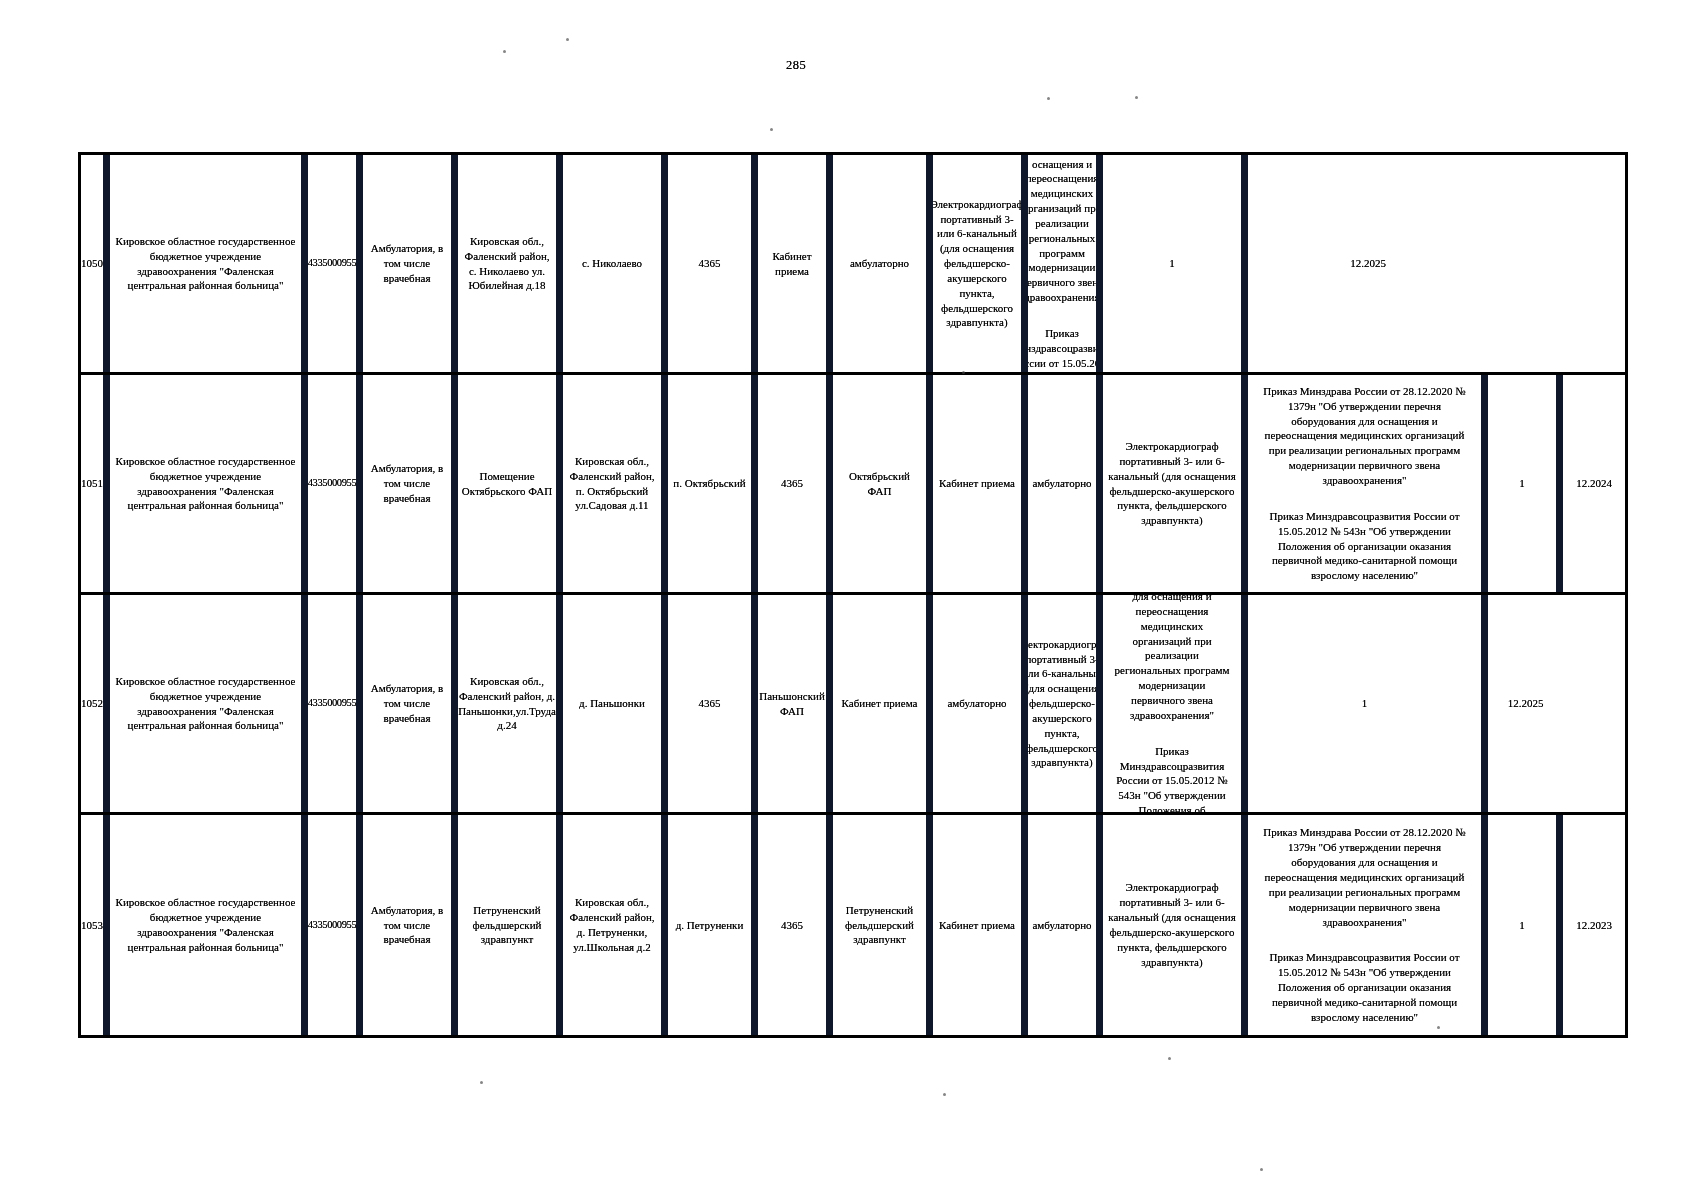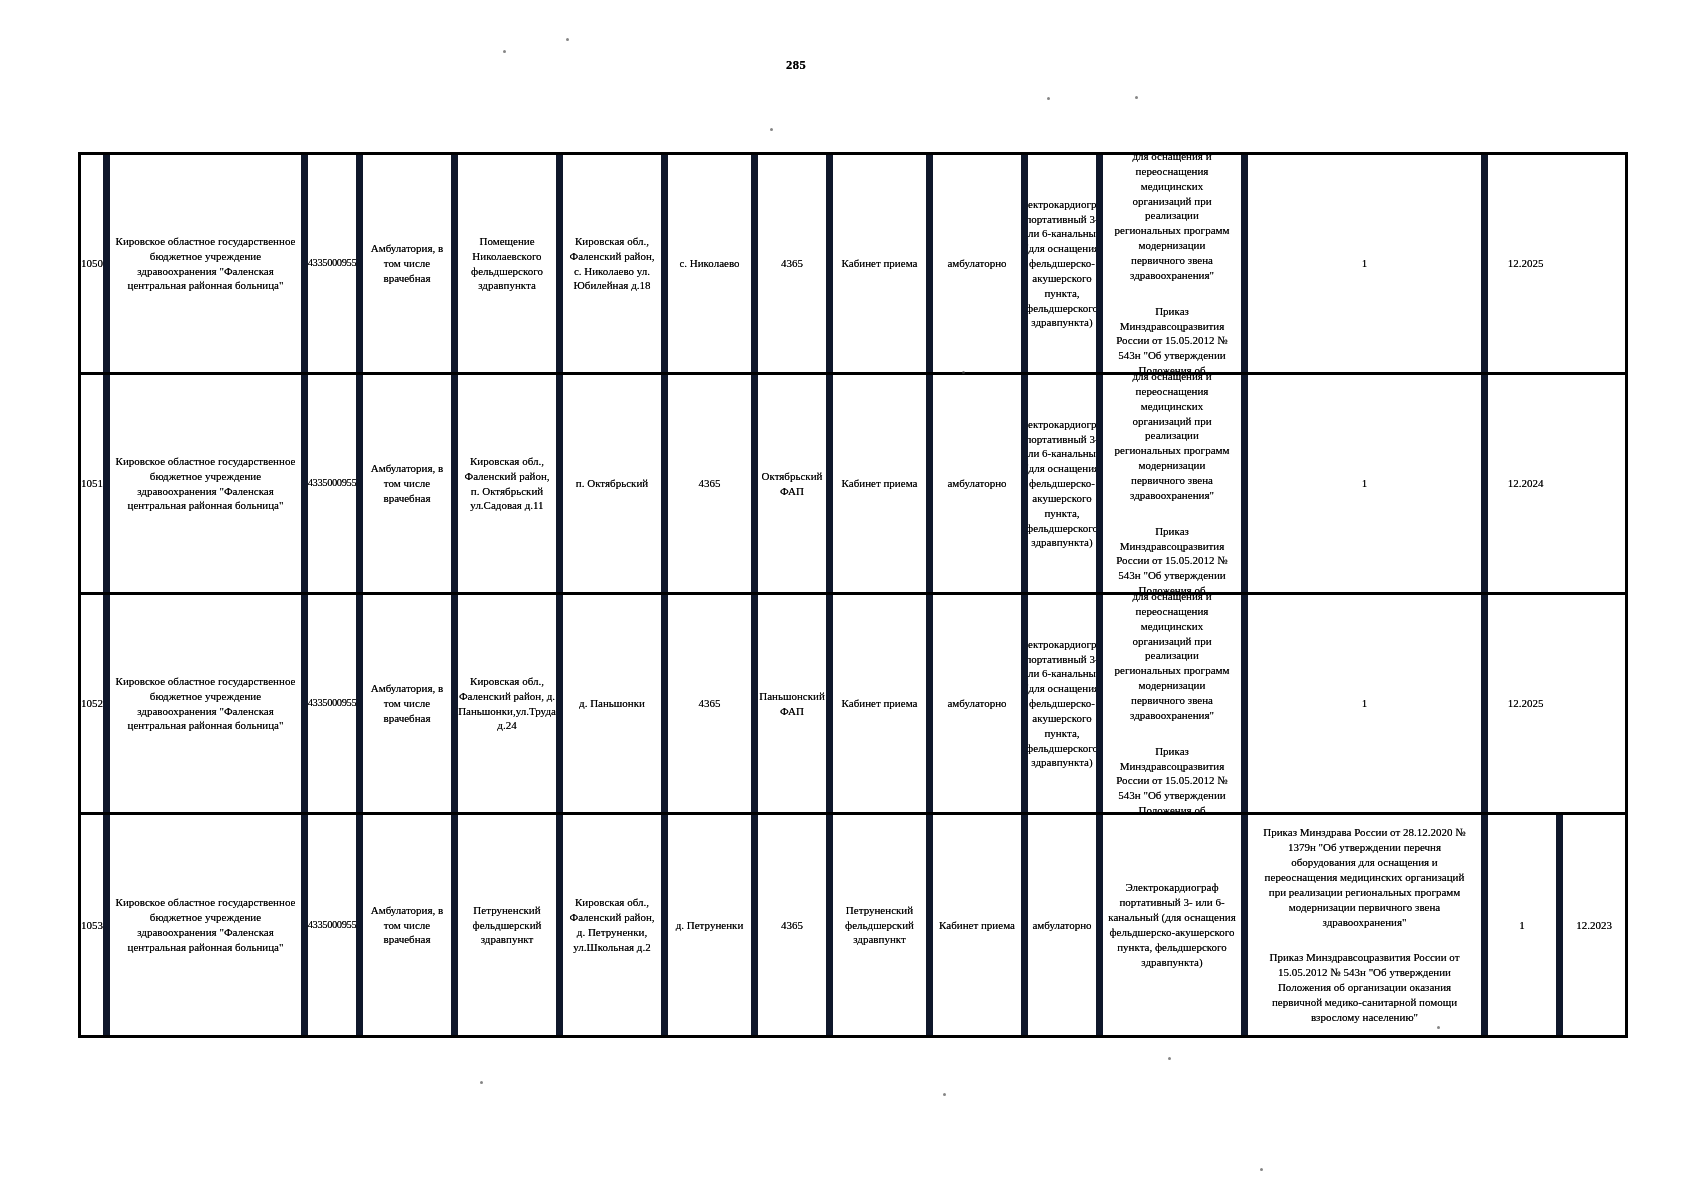--- a/index.html
+++ b/index.html
@@ -5,21 +5,21 @@
   * { margin:0; padding:0; }
   html,body { width:1692px; height:1200px; background:#ffffff; }
   body {
     position:relative;
     font-family:"Liberation Serif", serif;
     color:#000;
     overflow:hidden;
   }
   .pagenum {
     position:absolute; left:786px; top:58px;
-    font-size:12.5px; font-weight:bold; letter-spacing:0.5px;
+    font-size:12.5px; font-weight:normal; letter-spacing:0.5px;
     text-shadow:0 0 0.5px rgba(0,0,0,.8);
   }
   .doc-table {
     position:absolute; left:78px; top:152px;
     border:3px solid #000;
     background:#fff;
     width:1544px;
   }
   .trow {
     display:grid;
@@ -56,40 +56,40 @@
 <body>
 
 <div class="pagenum">285</div>
 
 <div class="doc-table" id="rows-container">
   <div class="trow">
     <div class="cell">1050</div>
     <div class="cell c-org">Кировское областное государственное бюджетное учреждение здравоохранения "Фаленская центральная районная больница"</div>
     <div class="cell c-code">4335000955</div>
     <div class="cell">Амбулатория, в том числе врачебная</div>
-    <div class="cell">Помещение Николаевского фельдшерского здравпункта</div>
     <div class="cell">Кировская обл., Фаленский район, с. Николаево ул. Юбилейная д.18</div>
     <div class="cell">с. Николаево</div>
     <div class="cell">4365</div>
     <div class="cell">Кабинет приема</div>
     <div class="cell">амбулаторно</div>
     <div class="cell c-equip">Электрокардиограф портативный 3- или 6-канальный (для оснащения фельдшерско-акушерского пункта, фельдшерского здравпункта)</div>
     <div class="cell c-reg">
       <div class="para">Приказ Минздрава России от 28.12.2020 № 1379н "Об утверждении перечня оборудования для оснащения и переоснащения медицинских организаций при реализации региональных программ модернизации первичного звена здравоохранения"</div>
       <div class="para">Приказ Минздравсоцразвития России от 15.05.2012 № 543н "Об утверждении Положения об организации оказания первичной медико-санитарной помощи взрослому населению"</div>
     </div>
     <div class="cell">1</div>
     <div class="cell">12.2025</div>
   </div>
 
   <div class="trow">
     <div class="cell">1051</div>
     <div class="cell c-org">Кировское областное государственное бюджетное учреждение здравоохранения "Фаленская центральная районная больница"</div>
     <div class="cell c-code">4335000955</div>
     <div class="cell">Амбулатория, в том числе врачебная</div>
+    <div class="cell">Помещение Октябрьского ФАП</div>
     <div class="cell">Кировская обл., Фаленский район, п. Октябрьский ул.Садовая д.11</div>
     <div class="cell">п. Октябрьский</div>
     <div class="cell">4365</div>
     <div class="cell">Октябрьский ФАП</div>
     <div class="cell">Кабинет приема</div>
     <div class="cell">амбулаторно</div>
     <div class="cell c-equip">Электрокардиограф портативный 3- или 6-канальный (для оснащения фельдшерско-акушерского пункта, фельдшерского здравпункта)</div>
     <div class="cell c-reg">
       <div class="para">Приказ Минздрава России от 28.12.2020 № 1379н "Об утверждении перечня оборудования для оснащения и переоснащения медицинских организаций при реализации региональных программ модернизации первичного звена здравоохранения"</div>
       <div class="para">Приказ Минздравсоцразвития России от 15.05.2012 № 543н "Об утверждении Положения об организации оказания первичной медико-санитарной помощи взрослому населению"</div>

